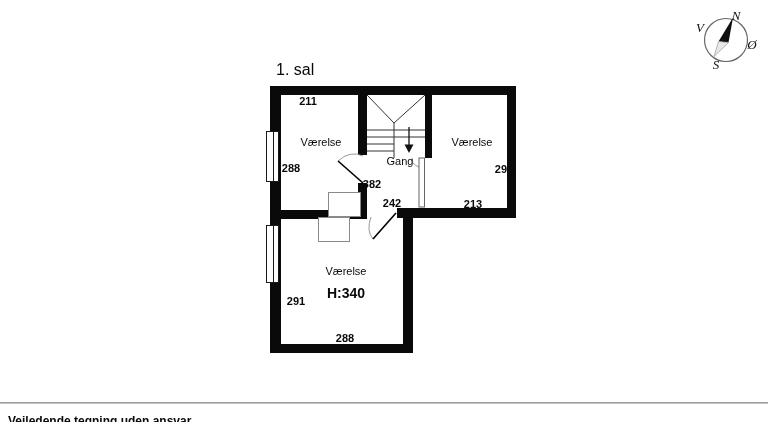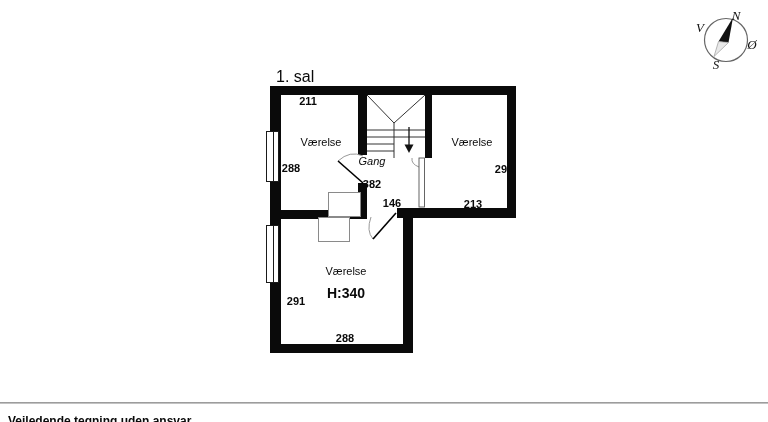--- a/index.html
+++ b/index.html
@@ -9,21 +9,21 @@
   }
   .wall{position:absolute;background:#0a0a0a;}
   .window{position:absolute;background:#fff;border:1px solid #1a1a1a;box-sizing:border-box;}
   .window::after{content:"";position:absolute;left:50%;top:0;bottom:0;border-left:1px solid #1a1a1a;}
   .block{position:absolute;background:#fff;border:1px solid #8a8a8a;box-sizing:border-box;}
   .svg-overlay{position:absolute;left:0;top:0;pointer-events:none;}
   .lbl{position:absolute;white-space:nowrap;transform:translateX(-50%);line-height:1.1;}
   .room-name{font-size:11px;font-weight:400;}
   .dim{font-size:11px;font-weight:700;}
   .hnote{font-size:14px;font-weight:700;}
-  .title{position:absolute;left:276px;top:68px;font-size:16px;font-weight:400;}
+  .title{position:absolute;left:276px;top:61px;font-size:16px;font-weight:400;}
   .footer-line{position:absolute;left:0;right:0;top:402px;height:2px;
     background:linear-gradient(#8a8a8a,#d5d5d5);}
   .footer-text{position:absolute;left:8px;top:414px;font-size:12px;font-weight:700;}
   .compass-letter{font-family:"Liberation Serif",serif;font-style:italic;font-size:13px;fill:#111;}
 </style>
 </head>
 <body>
 
 <div class="canvas">
 
@@ -82,23 +82,23 @@
       <text class="compass-letter" x="700" y="31.5" text-anchor="middle">V</text>
       <text class="compass-letter" x="752" y="49" text-anchor="middle">Ø</text>
       <text class="compass-letter" x="716" y="68.5" text-anchor="middle">S</text>
     </g>
   </svg>
 
   <div class="lbl dim" style="left:308px;top:95px;">211</div>
   <div class="lbl room-name" style="left:321px;top:136px;">Værelse</div>
   <div class="lbl dim" style="left:291px;top:162px;">288</div>
 
-  <div class="lbl room-name" style="left:372px;top:155px;font-style:italic;">Gang</div>
+  <div class="lbl room-name" style="left:400px;top:155px;">Gang</div>
   <div class="lbl dim" style="left:372px;top:178px;">382</div>
-  <div class="lbl dim" style="left:392px;top:197px;">146</div>
+  <div class="lbl dim" style="left:392px;top:197px;">242</div>
 
   <div class="lbl room-name" style="left:472px;top:136px;">Værelse</div>
   <div class="lbl dim" style="left:504px;top:163px;">291</div>
   <div class="lbl dim" style="left:473px;top:198px;text-align:center;">213</div>
 
   <div class="lbl room-name" style="left:346px;top:265px;">Værelse</div>
   <div class="lbl hnote" style="left:346px;top:286px;">H:340</div>
   <div class="lbl dim" style="left:296px;top:295px;">291</div>
   <div class="lbl dim" style="left:345px;top:332px;">288</div>
 

